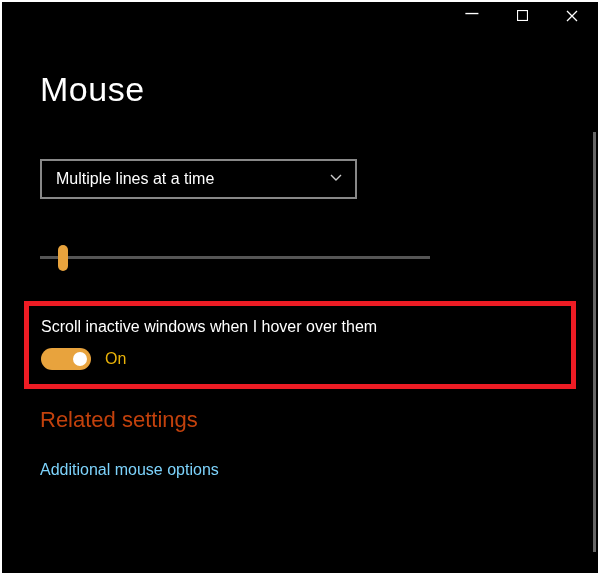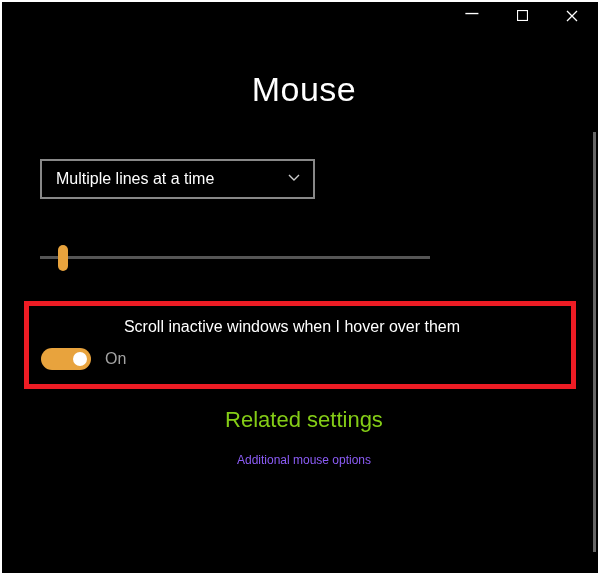--- a/index.html
+++ b/index.html
@@ -48,37 +48,36 @@
       width: 11px;
       height: 11px;
     }
     .titlebar-close svg {
       width: 12px;
       height: 12px;
     }
     .content {
       padding: 38px 30px 0 38px;
       color: #fff;
-      text-align: center;
     }
     .page-title {
       font-size: 34px;
       font-weight: 300;
       letter-spacing: 0.5px;
       margin-bottom: 50px;
     }
     .label {
       font-size: 16px;
       font-weight: 400;
       margin-bottom: 12px;
       color: #fff;
     }
     .dropdown {
       border: 2px solid #888;
-      width: 275px;
+      width: 317px;
       height: 40px;
       display: flex;
       align-items: center;
       justify-content: space-between;
       padding: 0 12px 0 14px;
       margin-bottom: 44px;
     }
     .dropdown-text {
       font-size: 16px;
       color: #fff;
@@ -138,31 +137,31 @@
       position: absolute;
       right: 4px;
       top: 4px;
       width: 14px;
       height: 14px;
       background: #fff;
       border-radius: 50%;
     }
     .toggle-label {
       font-size: 16px;
-      color: #a3a3a3;
+      color: #eab308;
     }
     .section-heading {
       font-size: 22px;
       font-weight: 400;
-      margin-bottom: 20px;
-      color: #84cc16;
+      margin-bottom: 28px;
+      color: #c2410c;
     }
     .link {
-      font-size: 12px;
-      color: #8b5cf6;
+      font-size: 16px;
+      color: #7dd3fc;
     }
     .scrollbar {
       position: absolute;
       right: 2px;
       top: 130px;
       width: 3px;
       height: 420px;
       background: #666;
     }
   </style>

